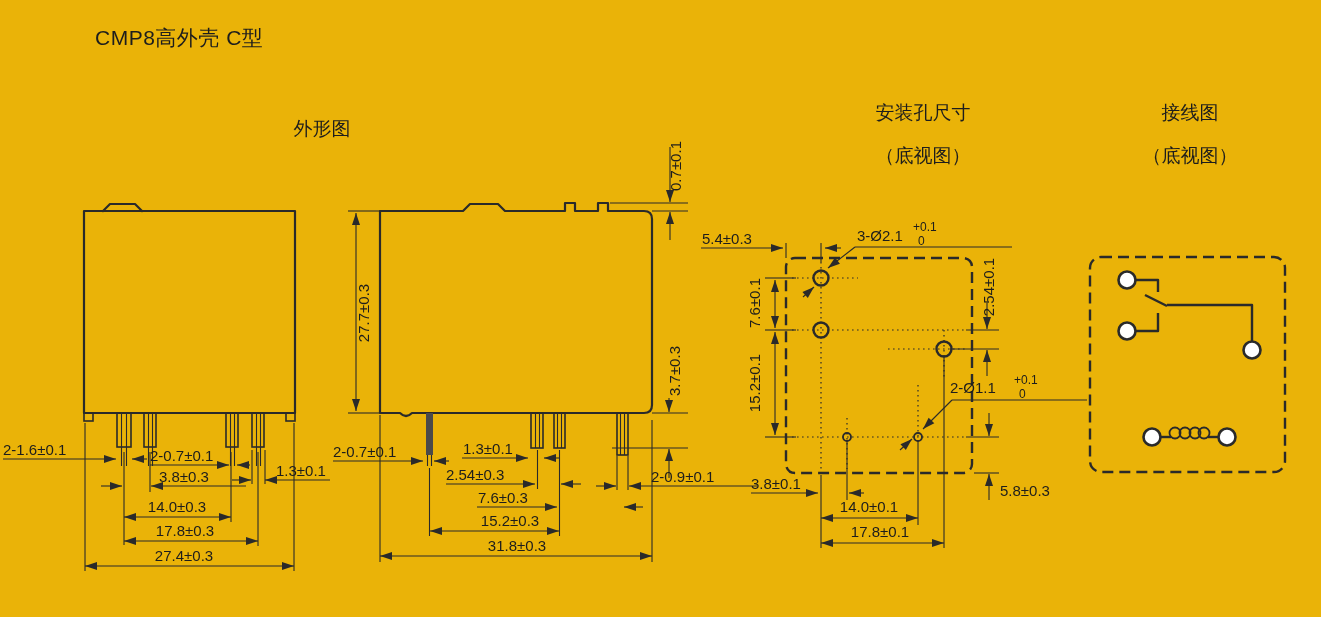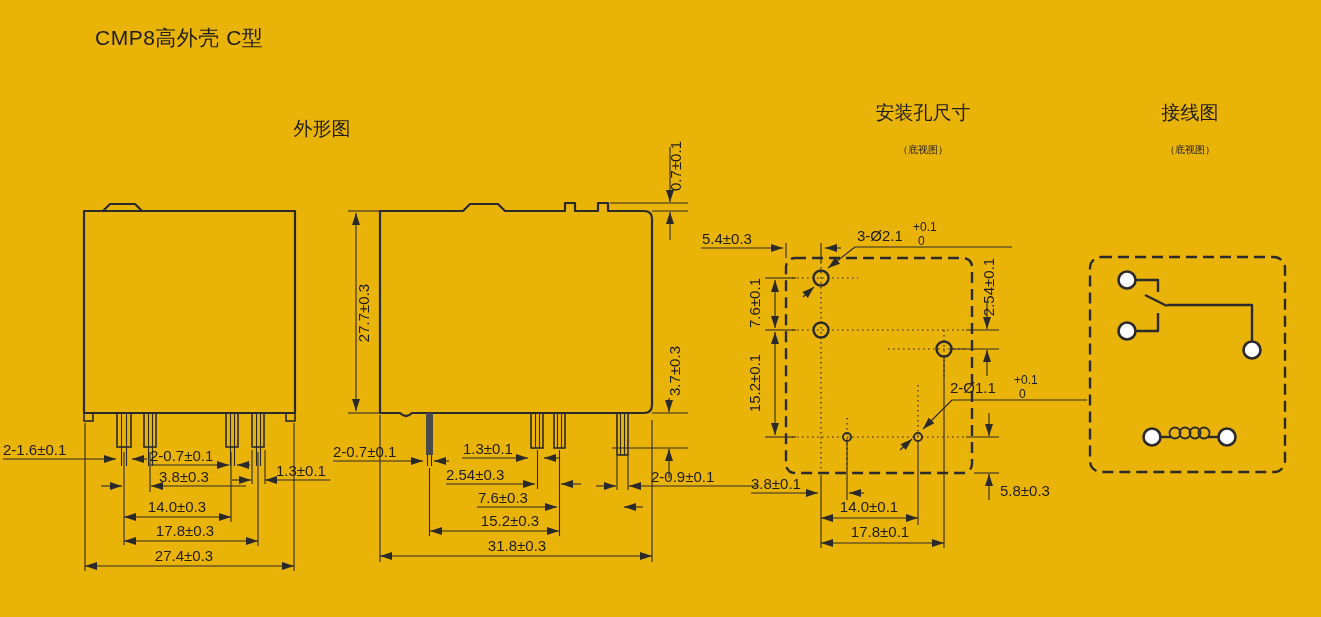--- a/index.html
+++ b/index.html
@@ -1,20 +1,20 @@
 <!DOCTYPE html>
 <html><head>
 <meta charset="utf-8">
 <style>
   html,body{margin:0;padding:0;background:#f5f5f5;}
   #stage{position:relative;width:1321px;height:617px;background:#eab308;overflow:hidden;
          font-family:"Liberation Sans",sans-serif;color:#1d1d1d;}
   .doc-title{position:absolute;left:95px;top:24px;font-size:21px;letter-spacing:.5px;}
   .sec-title{position:absolute;transform:translateX(-50%);font-size:19px;white-space:nowrap;}
-  .sec-sub{position:absolute;transform:translateX(-50%);font-size:10px;white-space:nowrap;}
+  .sec-sub{position:absolute;transform:translateX(-50%);font-size:19px;white-space:nowrap;}
   svg{position:absolute;left:0;top:0;}
   .ol{fill:none;stroke:#2a2a2a;stroke-width:2.2;stroke-linejoin:round;stroke-linecap:square;}
   .ol2{fill:none;stroke:#2a2a2a;stroke-width:1.6;}
   .dl{fill:none;stroke:#2a2a2a;stroke-width:1.1;}
   .dash{fill:none;stroke:#2a2a2a;stroke-width:2.4;stroke-dasharray:11 6;}
   .dot{fill:none;stroke:#2a2a2a;stroke-width:1.2;stroke-dasharray:1.6 3.4;}
   .hole{fill:none;stroke:#2a2a2a;stroke-width:2.4;}
   .holeS{fill:none;stroke:#2a2a2a;stroke-width:1.8;}
   .wire{fill:none;stroke:#2a2a2a;stroke-width:2.4;stroke-linejoin:round;}
   .term{fill:#ffffff;stroke:#2a2a2a;stroke-width:2.6;}

